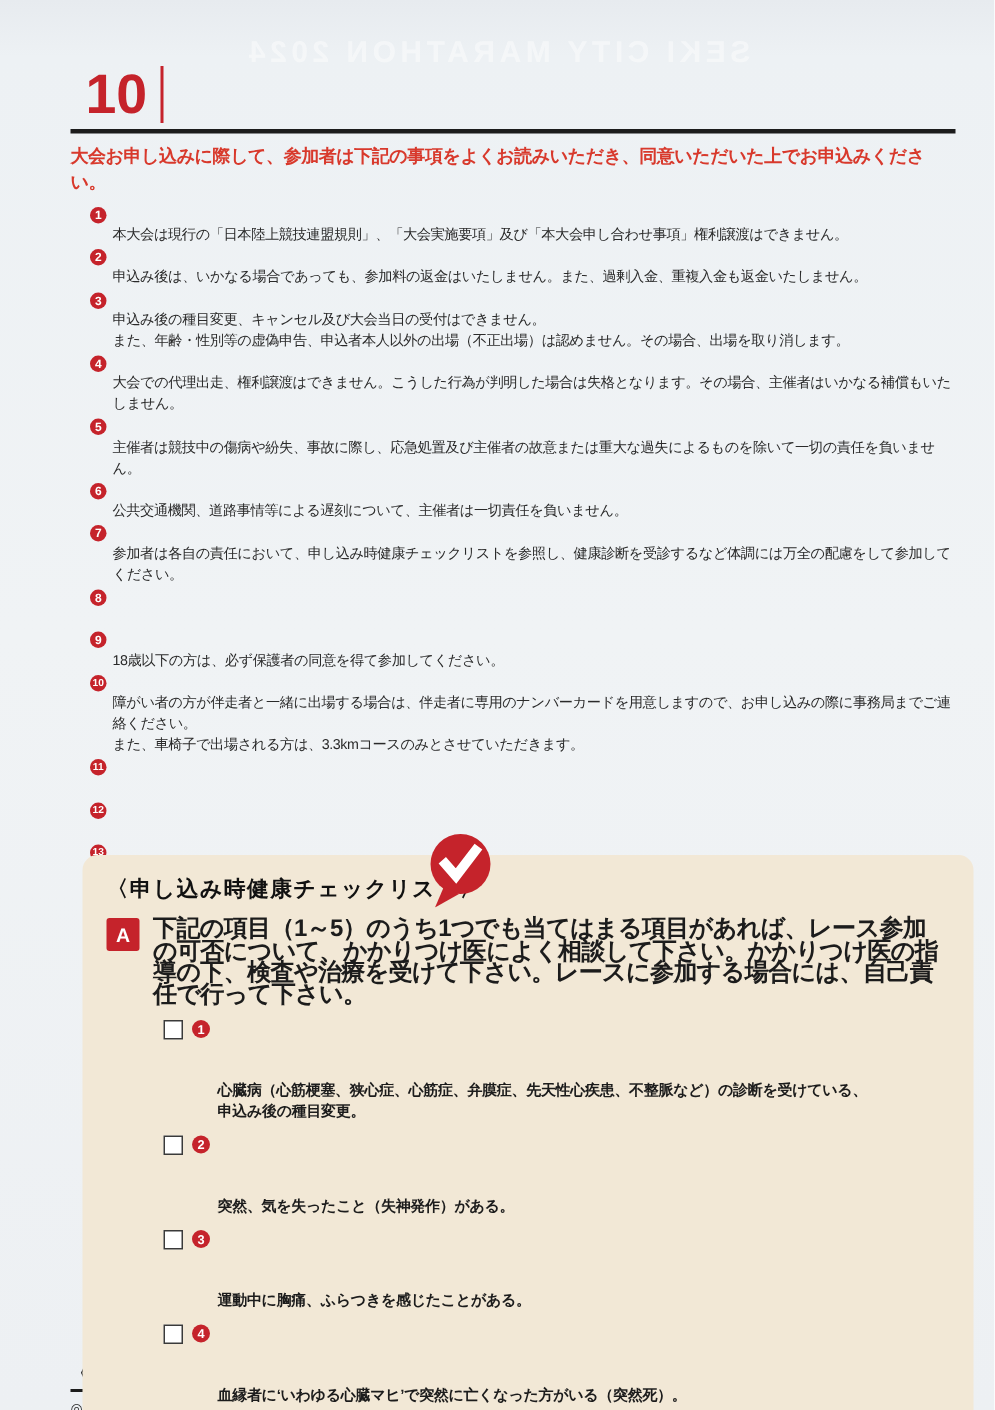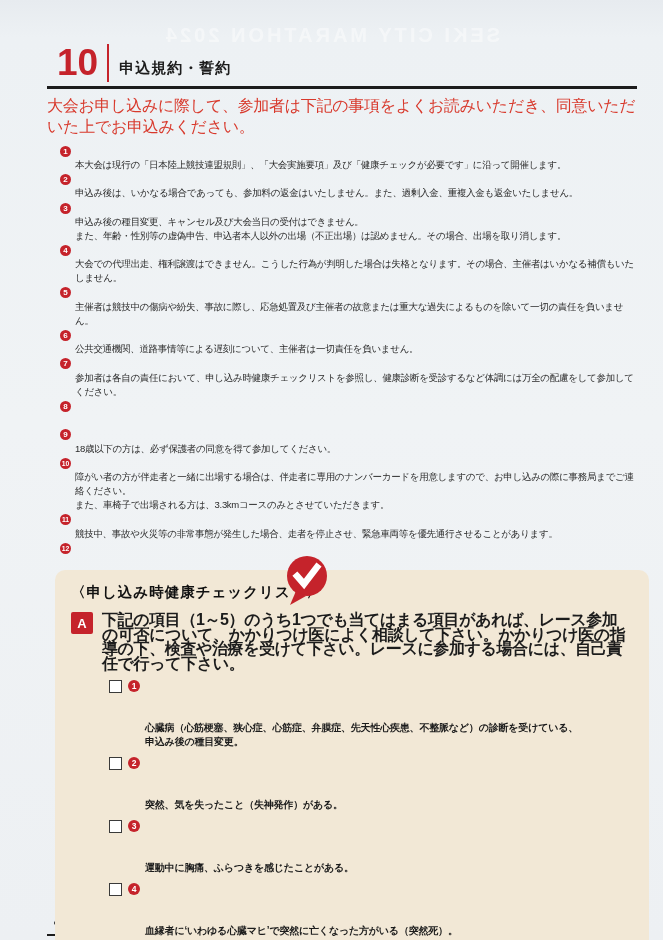--- a/index.html
+++ b/index.html
@@ -12,21 +12,21 @@
          transform:scaleX(-1);font-weight:bold;font-size:20px;letter-spacing:3px;
          color:#ffffff;opacity:.45;pointer-events:none;}
   .content{position:absolute;top:44px;left:47px;width:590px;}
   
   .hdr{display:flex;align-items:flex-end;gap:10px;margin-left:10px;}
   .hdr-num{color:#c5232b;font-size:37px;font-weight:bold;line-height:38px;
            padding-right:9px;border-right:2px solid #c5232b;}
   .hdr-title{font-size:15px;font-weight:bold;color:#1c1c1c;padding-bottom:4px;letter-spacing:1px;}
   .hdr-rule{height:3px;background:#1c1c1c;margin-top:4px;}
   
-  .intro{color:#d8392c;font-weight:normal;font-size:16px;letter-spacing:-0.3px;margin:7px 0 6px 0;}
+  .intro{color:#d8392c;font-weight:bold;font-size:12px;letter-spacing:-0.3px;margin:7px 0 6px 0;}
   
   .terms{margin-left:13px;}
   .term{position:relative;padding-left:15px;font-size:9.5px;letter-spacing:-0.3px;
         line-height:13.8px;margin-bottom:1px;white-space:pre-line;color:#2a2a2a;}
   .tnum{position:absolute;left:0;top:1.5px;width:11px;height:11px;border-radius:50%;
         background:#c5232b;color:#fff;font-size:8px;font-weight:bold;text-align:center;
         line-height:11.5px;letter-spacing:0;}
   .tnum.two{font-size:6.8px;}
   
   .pv-head{font-size:11.5px;font-weight:bold;color:#111;margin-top:8px;letter-spacing:0.5px;}
@@ -60,29 +60,28 @@
 <body>
 
 <div class="page">
 
   <div class="ghost">SEKI CITY MARATHON 2024</div>
 
   <div class="content">
 
     <div class="hdr">
       <div class="hdr-num">10</div>
-      <div class="hdr-title">申込規約・誓約</div>
     </div>
     <div class="hdr-rule"></div>
 
     <div class="intro">大会お申し込みに際して、参加者は下記の事項をよくお読みいただき、同意いただいた上でお申込みください。</div>
 
     <div class="terms" id="terms-list">
   <div class="term">
-    <span class="tnum">1</span><span class="ttext">本大会は現行の「日本陸上競技連盟規則」、「大会実施要項」及び「健康チェックが必要です」に沿って開催します。</span>
+    <span class="tnum">1</span><span class="ttext">本大会は現行の「日本陸上競技連盟規則」、「大会実施要項」及び「本大会申し合わせ事項」権利譲渡はできません。</span>
   </div>
 
   <div class="term">
     <span class="tnum">2</span><span class="ttext">申込み後は、いかなる場合であっても、参加料の返金はいたしません。また、過剰入金、重複入金も返金いたしません。</span>
   </div>
 
   <div class="term">
     <span class="tnum">3</span><span class="ttext">申込み後の種目変更、キャンセル及び大会当日の受付はできません。
 また、年齢・性別等の虚偽申告、申込者本人以外の出場（不正出場）は認めません。その場合、出場を取り消します。</span>
   </div>
@@ -110,21 +109,21 @@
   <div class="term">
     <span class="tnum">9</span><span class="ttext">18歳以下の方は、必ず保護者の同意を得て参加してください。</span>
   </div>
 
   <div class="term">
     <span class="tnum two">10</span><span class="ttext">障がい者の方が伴走者と一緒に出場する場合は、伴走者に専用のナンバーカードを用意しますので、お申し込みの際に事務局までご連絡ください。
 また、車椅子で出場される方は、3.3kmコースのみとさせていただきます。</span>
   </div>
 
   <div class="term">
-    <span class="tnum two">11</span><span class="ttext">競技中、事故や火災等の非常事態が発生した場合、走者を停止させ、緊急車両等を優先通行させることがあります。</span>
+    <span class="tnum two">11</span>
   </div>
 
   <div class="term">
     <span class="tnum two">12</span>
   </div>
 
   <div class="term">
     <span class="tnum two">13</span><span class="ttext">お申込み後、計測用チップ付ナンバーカードを3月上旬に発送しますので、当日必ず持参してください。
 ナンバーカード裏面の計測用チップはフィニッシュするまで絶対に外さず、競技終了後に外して回収箱へご返却ください。
 なお、不参加の場合及び棄権又は途中リタイアされる場合は、必ず実行委員会事務局へ返却してください。</span>

